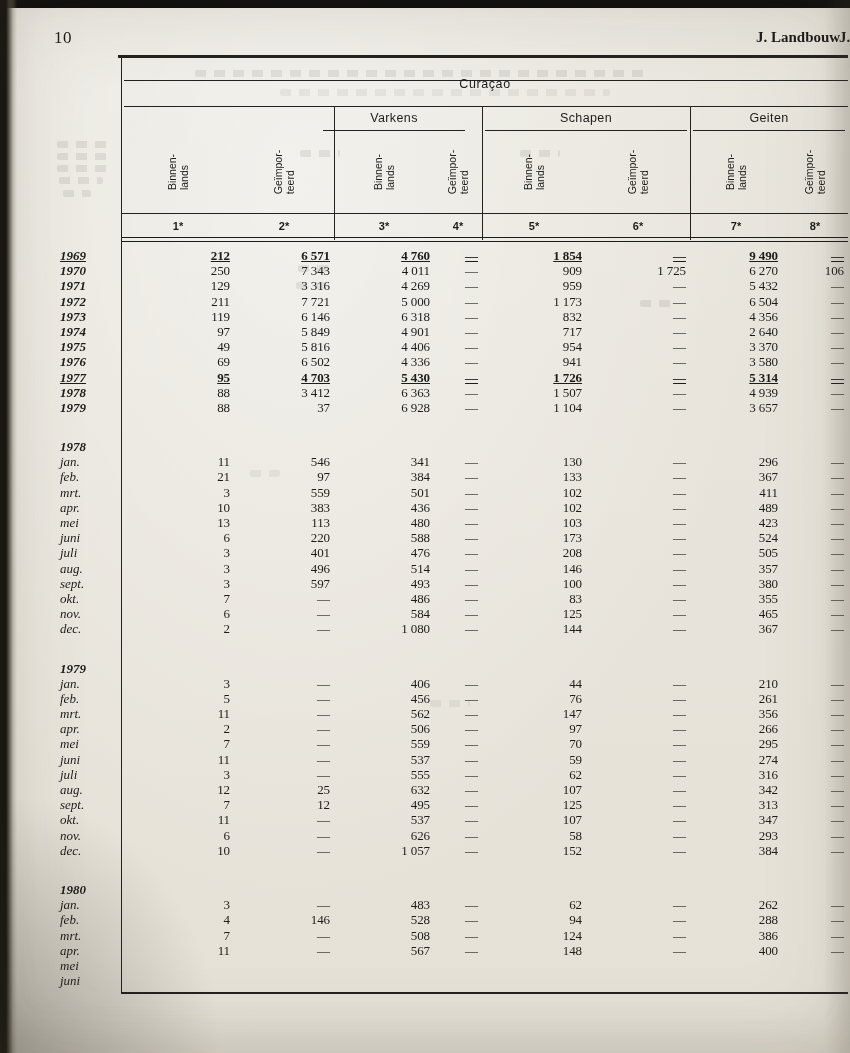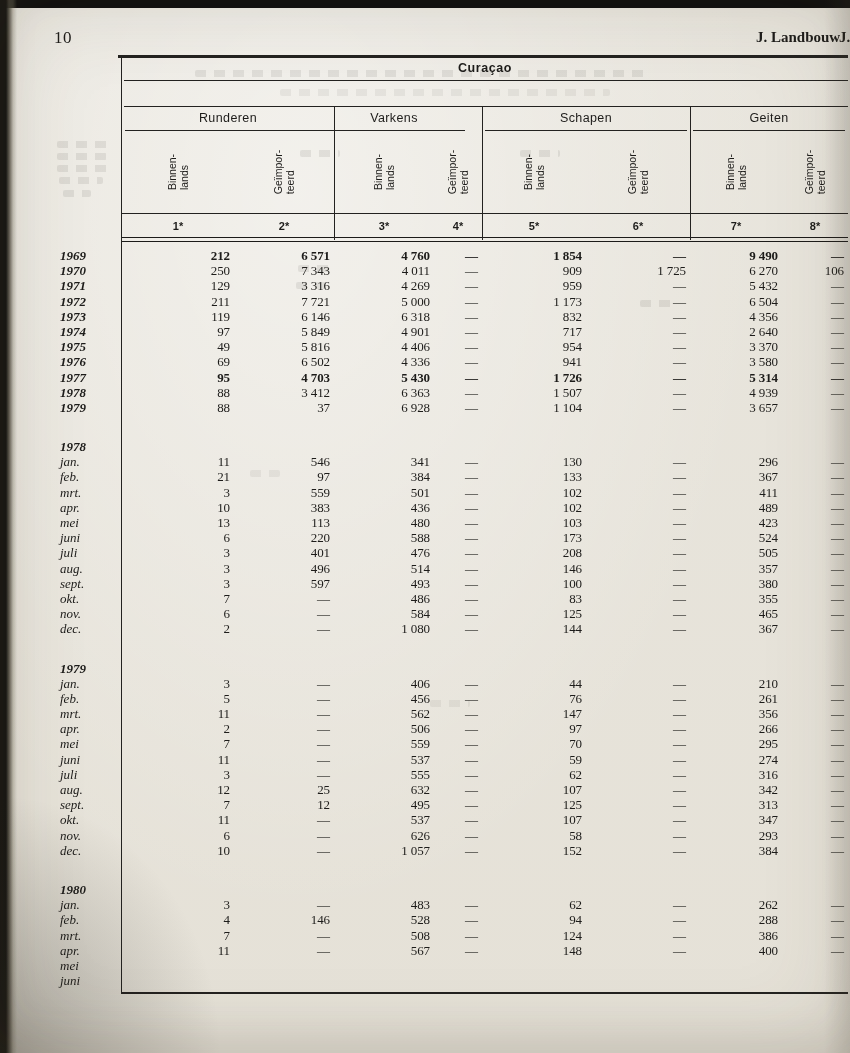--- a/index.html
+++ b/index.html
@@ -25,21 +25,21 @@
   .hdr-right{position:absolute;left:756px;top:29px;font-size:15px;font-weight:700;}
   .hdr-edge{position:absolute;left:839px;top:29px;font-size:15px;font-weight:700;}
 
   .hline{position:absolute;background:#232220;}
   .vline{position:absolute;background:#232220;}
   .dline{position:absolute;height:5px;border-top:1.7px solid #1c1b19;border-bottom:1.7px solid #1c1b19;box-sizing:border-box;}
 
   .table{position:absolute;left:55px;top:60px;width:793px;height:945px;}
   .t-title,.t-sub{position:absolute;left:67px;width:726px;text-align:center;
     font-family:"Liberation Sans", sans-serif;font-size:12.5px;letter-spacing:0.6px;}
-  .t-title{top:1px;font-weight:bold;}
+  .t-title{top:17px;}
   .t-sub{top:27px;}
 
   .grp{position:absolute;top:51px;height:20px;text-align:center;
     font-family:"Liberation Sans", sans-serif;font-size:12.5px;letter-spacing:0.4px;
     border-bottom:1.1px solid #232220;box-sizing:border-box;}
   .g0{left:70px;width:206px;}
   .g1{left:268px;width:142px;}
   .g2{left:430px;width:202px;}
   .g3{left:638px;width:152px;}
 
@@ -55,21 +55,21 @@
   .cn0{left:103px;} .cn1{left:209px;} .cn2{left:309px;} .cn3{left:383px;}
   .cn4{left:459px;} .cn5{left:563px;} .cn6{left:661px;} .cn7{left:740px;}
 
   .tbody{position:absolute;left:0;top:188px;width:793px;}
   .section + .section{margin-top:24px;}
   .row{display:grid;grid-template-columns:67px 112px 100px 100px 48px 104px 104px 92px 66px;
     height:15.2px;line-height:15.2px;font-size:13px;}
   .cell{overflow:visible;}
   .lab{padding-left:5px;font-style:italic;}
   .num{text-align:right;padding-right:4px;letter-spacing:-0.1px;}
-  .boldrow{font-weight:700;}
+  .boldrow{font-weight:700;text-decoration:underline;}
   .section.years .lab{font-weight:700;}
   .shead .lab{font-weight:700;}
 
   .bleed{position:absolute;height:7px;border-radius:2px;opacity:0.5;filter:blur(0.6px);
     background:repeating-linear-gradient(90deg, rgba(45,42,36,0.18) 0 11px, rgba(45,42,36,0) 11px 19px);}
 </style>
 </head>
 <body>
 
 <div class="page">
@@ -87,21 +87,20 @@
   <div class="dline" style="top:237px;left:121px;width:727px;"></div>
   <div class="hline" style="top:992px;left:121px;width:727px;height:1.6px;"></div>
   <div class="vline" style="left:121px;top:57px;width:1.2px;height:937px;"></div>
   <div class="vline" style="left:334px;top:107px;width:1px;height:133px;"></div>
   <div class="vline" style="left:482px;top:107px;width:1px;height:133px;"></div>
   <div class="vline" style="left:690px;top:107px;width:1px;height:133px;"></div>
 
   <div class="table">
     <div class="t-title">Curaçao</div>
 
-    <div class="grp g0">Runderen</div>
     <div class="grp g1">Varkens</div>
     <div class="grp g2">Schapen</div>
     <div class="grp g3">Geiten</div>
 
     <div class="subwrap sp0">
       <div class="subrot">
           <span>Binnen-</span>
           <span>lands</span>
         </div>
     </div>

